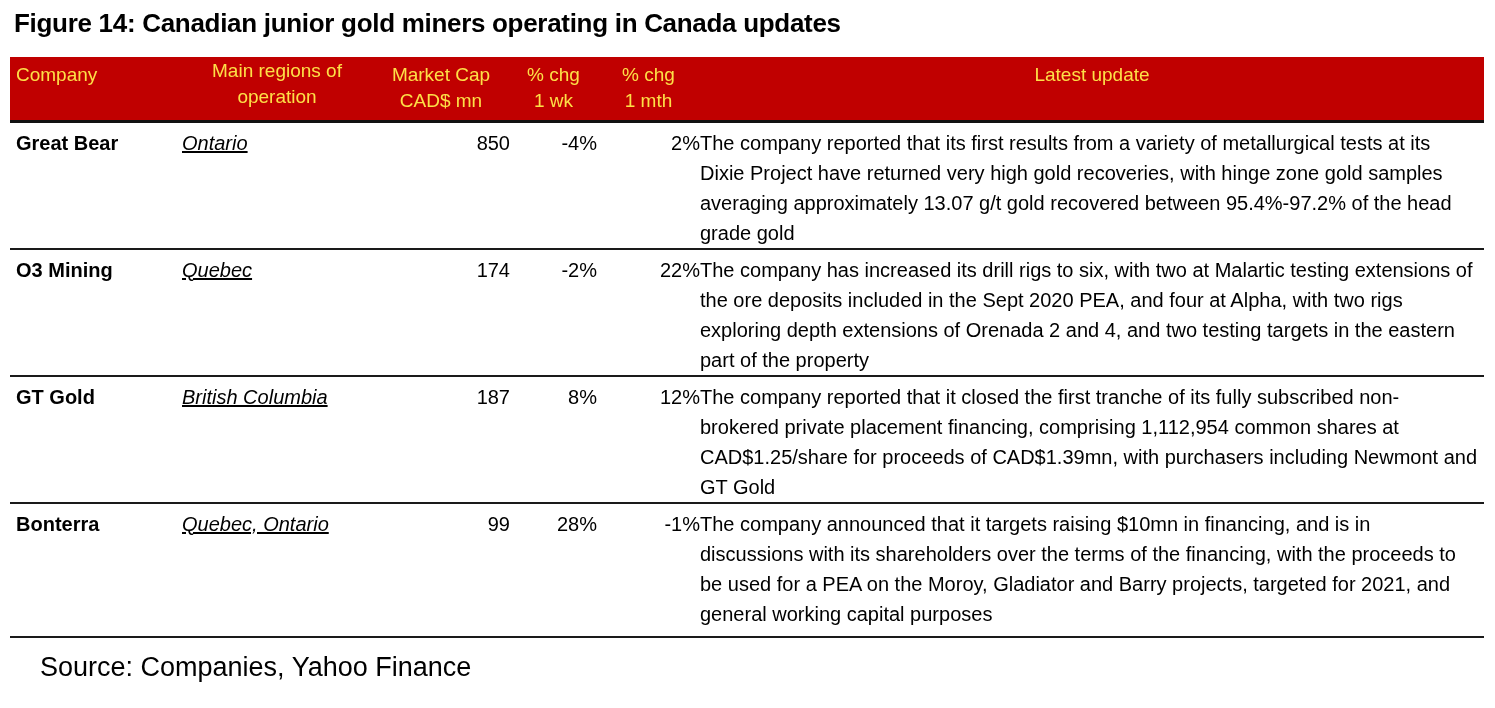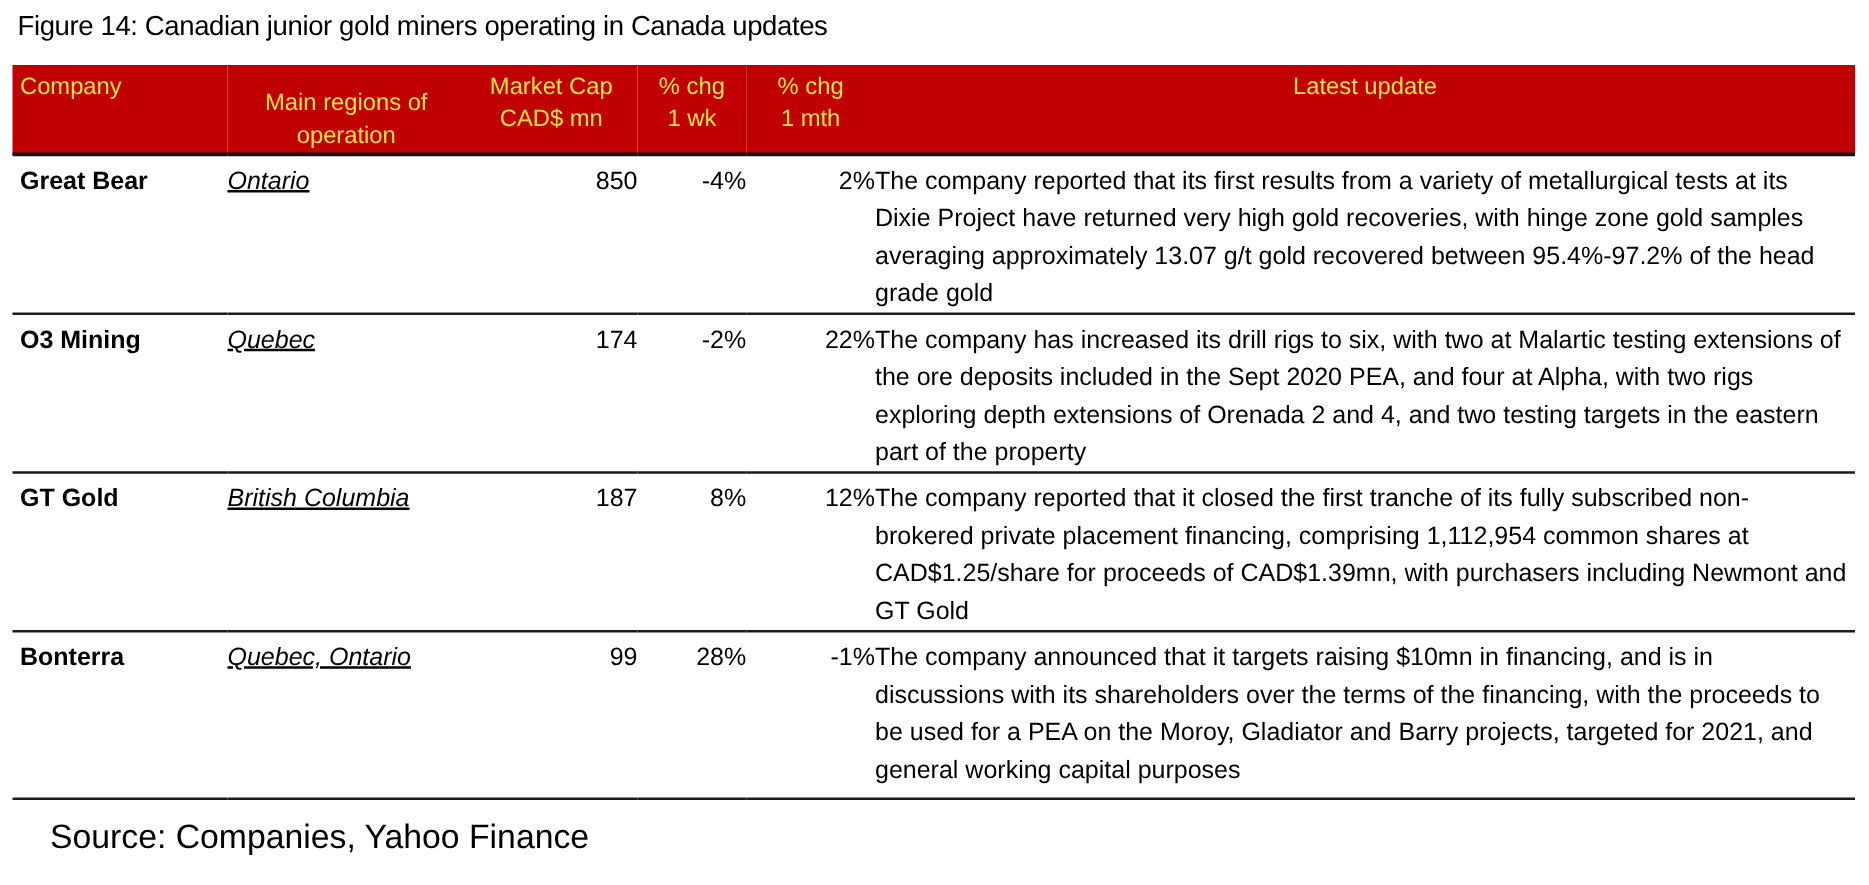--- a/index.html
+++ b/index.html
@@ -6,22 +6,22 @@
   html, body {
     width: 1495px;
     height: 708px;
     background: #ffffff;
     font-family: "Liberation Sans", sans-serif;
     color: #000000;
     overflow: hidden;
   }
   .page { padding: 8px 10px 0 10px; }
   .fig-title {
-    font-size: 22px;
-    font-weight: normal;
+    font-size: 26px;
+    font-weight: bold;
     letter-spacing: -0.3px;
     padding-left: 4px;
     margin-bottom: 18px;
     white-space: nowrap;
   }
   table.miners {
     border-collapse: collapse;
     table-layout: fixed;
     width: 1474px;
   }
@@ -39,21 +39,21 @@
     font-size: 19px;
     line-height: 26px;
     vertical-align: top;
     padding-top: 5px;
     height: 64px;
     border-bottom: 3px solid #111111;
   }
   thead th span { display: block; }
   th.h-left   { text-align: left; padding-left: 6px; }
   th.h-center { text-align: center; }
-  th.h-low    { padding-top: 18px; margin-top: 18px; }
+  th.h-low    { padding-top: 1px; margin-top: 18px; }
 
   tbody td {
     vertical-align: top;
     font-size: 20px;
     line-height: 30px;
     padding-top: 5px;
     height: 124px;
   }
   tbody tr { border-bottom: 2px solid #1a1a1a; }
   tbody tr:last-child { border-bottom: 2px solid #1a1a1a; margin-top: 32px; }

